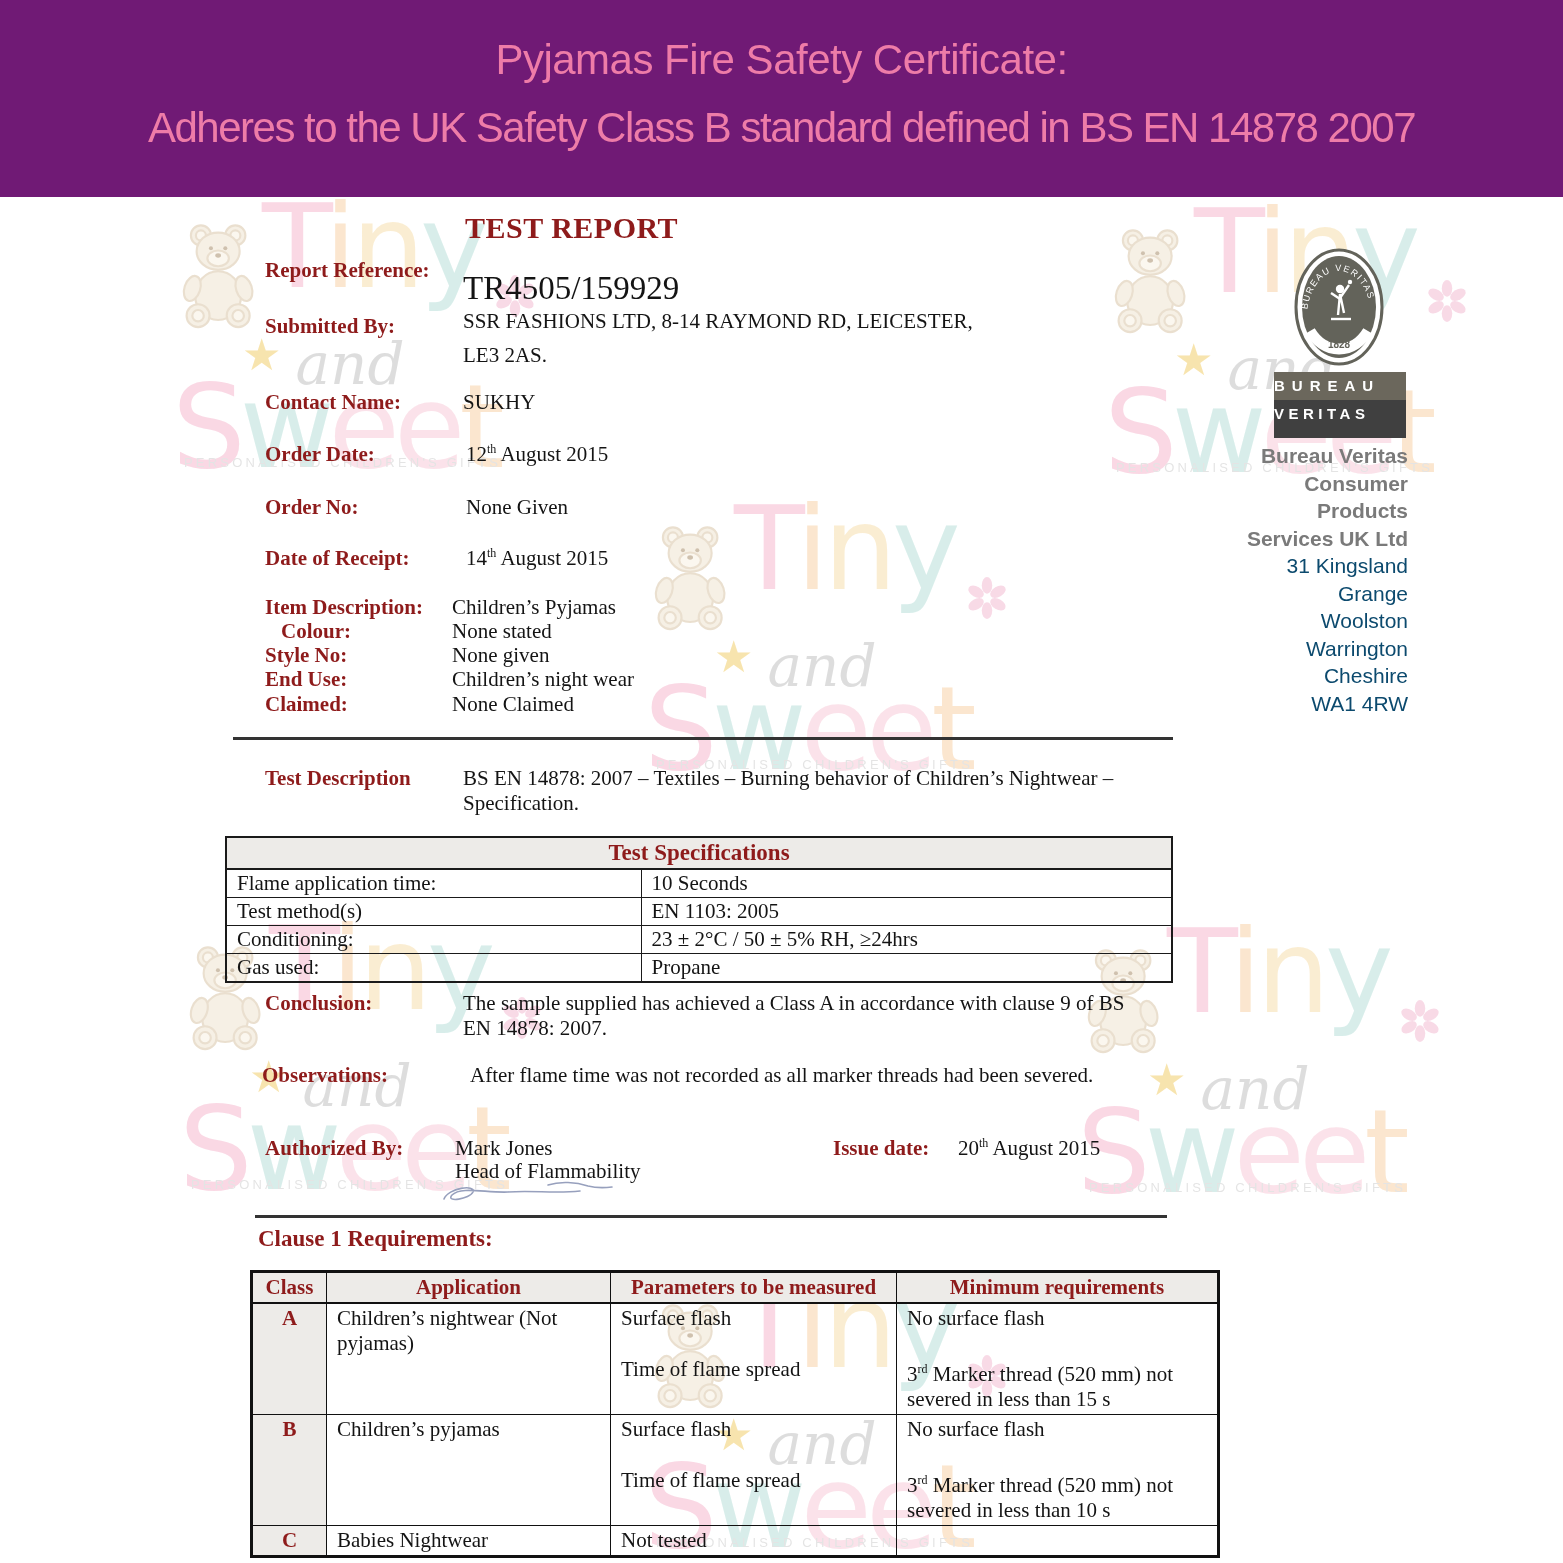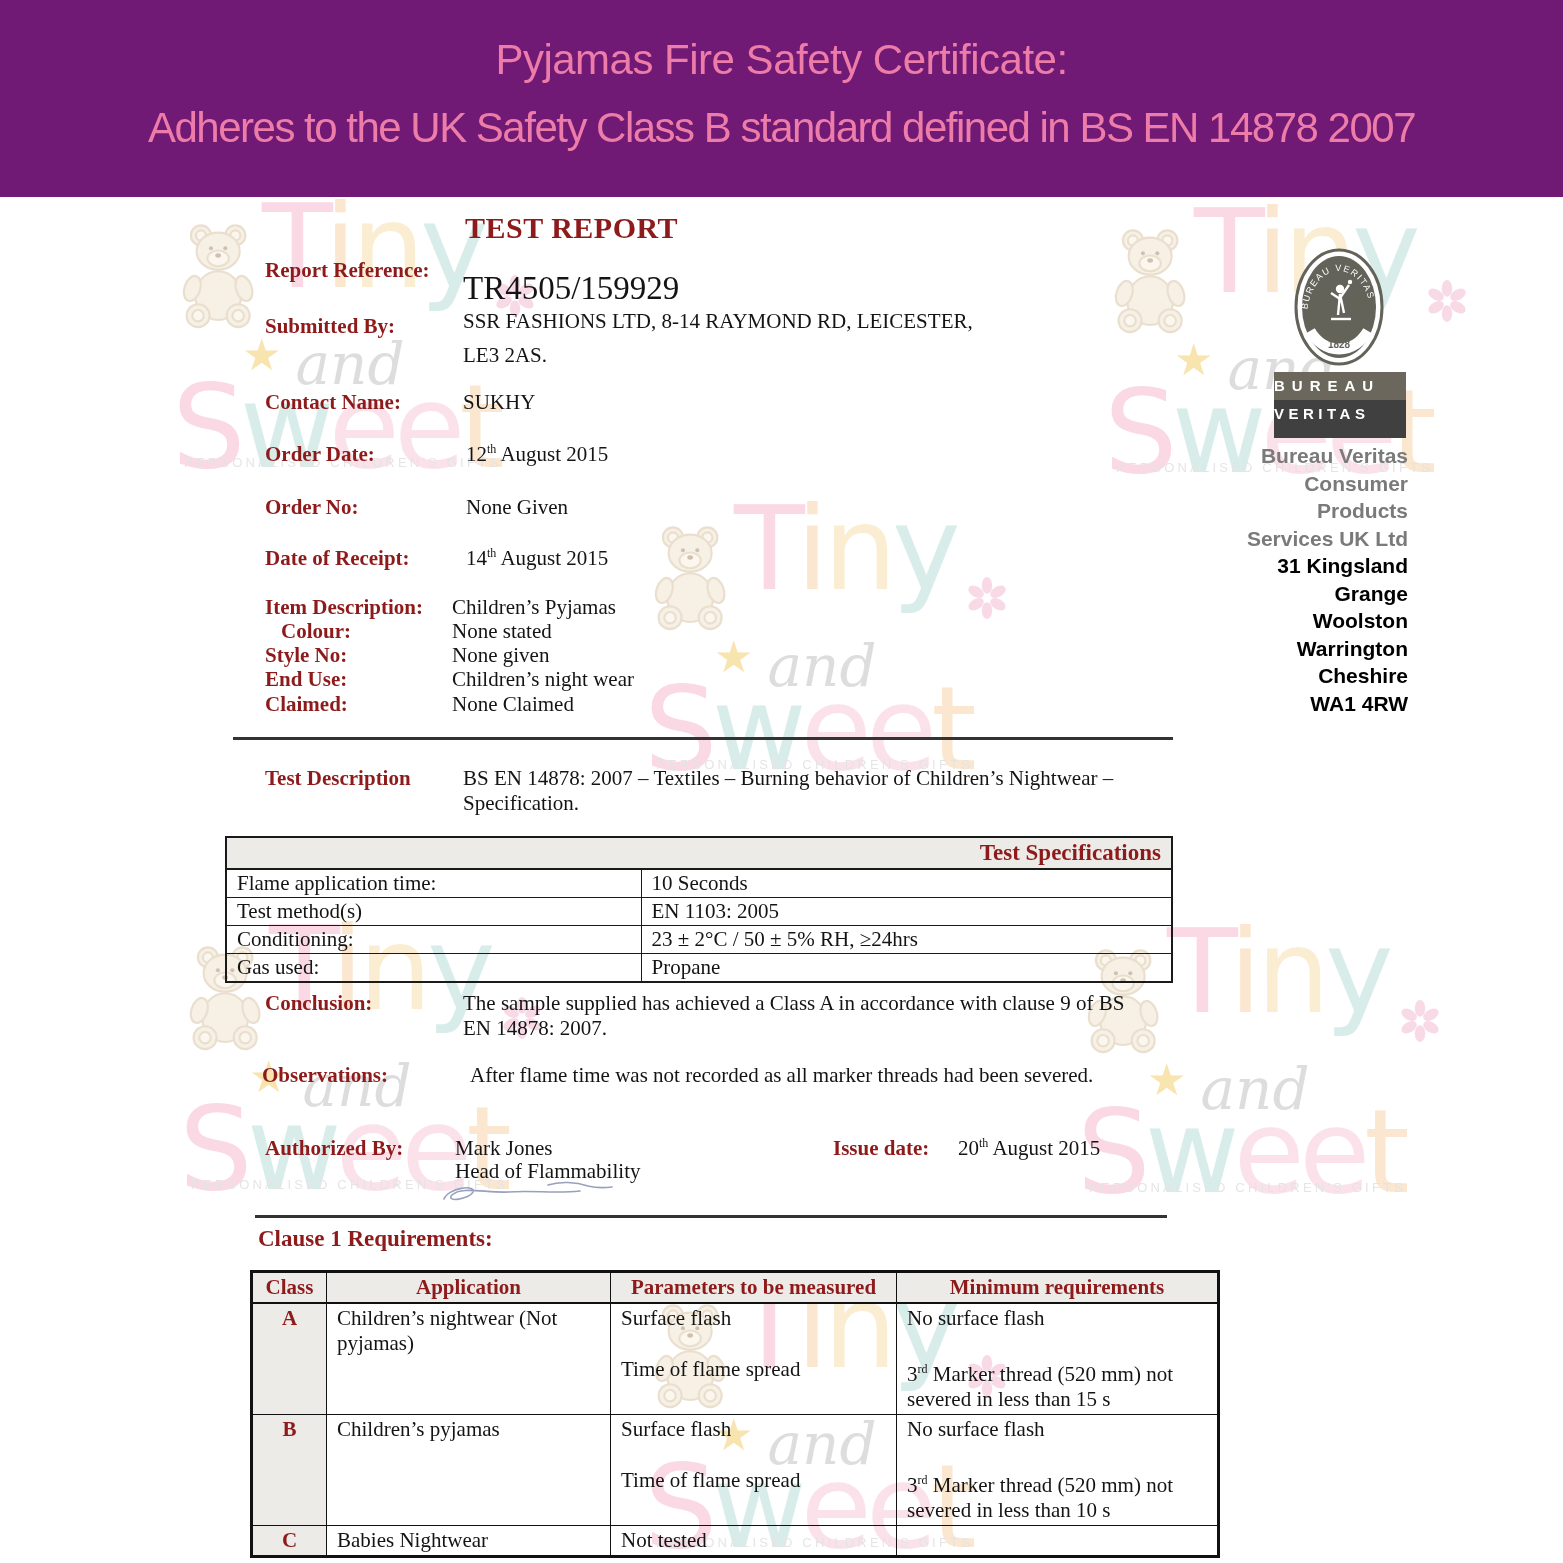--- a/index.html
+++ b/index.html
@@ -38,21 +38,21 @@
   .refval{font-size:33px;margin-top:24px;}
   sup{font-size:12px;text-align:center;}
 
   .rule{position:absolute;background:#333333;}
 
   
   table{border-collapse:collapse;}
   .spec{position:absolute;left:225px;top:836px;width:946px;table-layout:fixed;
         border:2px solid #1a1a1a;font-size:21px;}
   .spec td{border:1px solid #1a1a1a;padding:1px 10px;height:23px;}
-  .spec .hdr{background:#edebe8;text-align:right;font-weight:bold;color:#8e1b1b;
+  .spec .hdr{background:#edebe8;text-align:center;font-weight:bold;color:#8e1b1b;
              font-size:23px;height:28px;border-bottom:2px solid #1a1a1a;}
 
   
   .c9{position:absolute;left:218px;top:1270px;width:967px;table-layout:fixed;
       border:3px solid #111111;font-size:21px;margin-left:32px;}
   .c9 td,.c9 th{border:1px solid #111111;vertical-align:top;padding:2px 10px;}
   .c9 th{background:#edebe8;color:#8e1b1b;font-size:21px;font-weight:bold;text-align:center;
          height:24px;border-bottom:2px solid #111111;}
   .c9 .cls{background:#edebe8;color:#8e1b1b;font-weight:bold;text-align:center;}
   .gap{margin-top:26px;}
@@ -60,21 +60,21 @@
 
   
   .bv-emblem{position:absolute;left:1293px;top:247px;width:92px;height:120px;}
   .bv-box{position:absolute;left:1274px;width:132px;height:38px;text-align:left;
           font-family:"Liberation Sans",sans-serif;font-weight:bold;color:#ffffff;line-height:27px;}
   .bv-box1{top:372px;background:#6b675c;font-size:15px;letter-spacing:7px;}
   .bv-box2{top:400px;background:#404040;font-size:15px;letter-spacing:4.5px;}
   .bv-addr{position:absolute;left:1120px;top:442px;width:288px;text-align:right;
            font-family:"Liberation Sans",sans-serif;font-size:21px;line-height:27.5px;}
   .bv-addr .co{font-weight:bold;color:#7a7a7a;}
-  .bv-addr .ad{color:#000000;font-weight:bold;}
+  .bv-addr .ad{color:#0c4a6e;}
 
   .sig{position:absolute;left:430px;top:1176px;width:195px;height:34px;}
 </style>
 </head>
 <body>
 
 <div class="page">
 
   <div class="banner">
     <div class="banner-line1">Pyjamas Fire Safety Certificate:</div>

